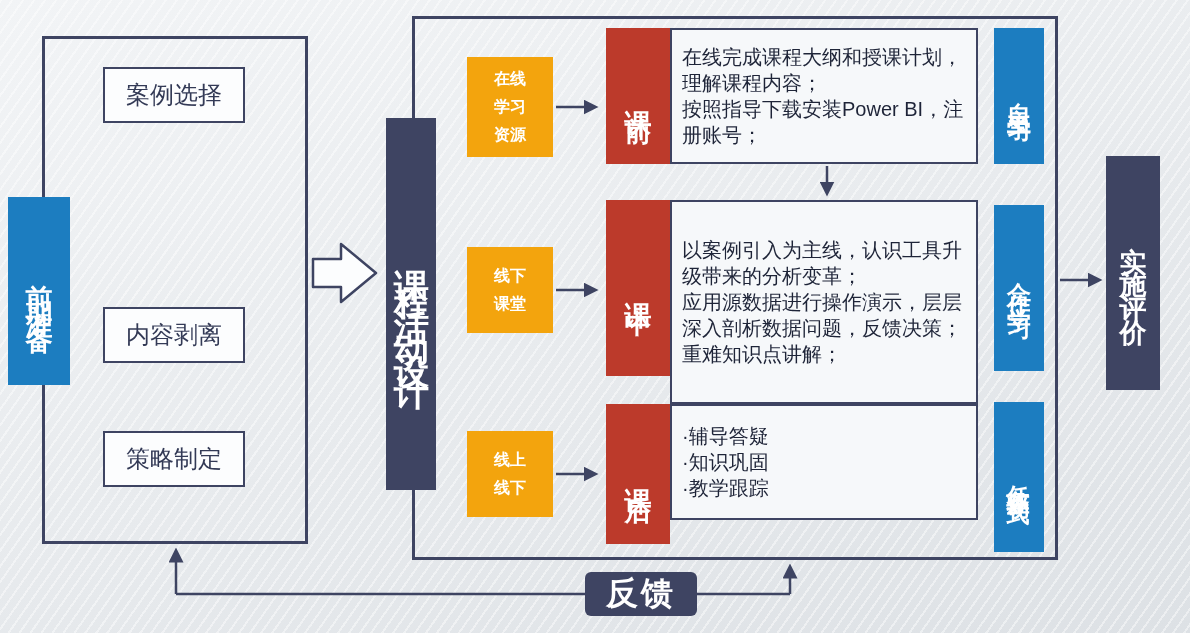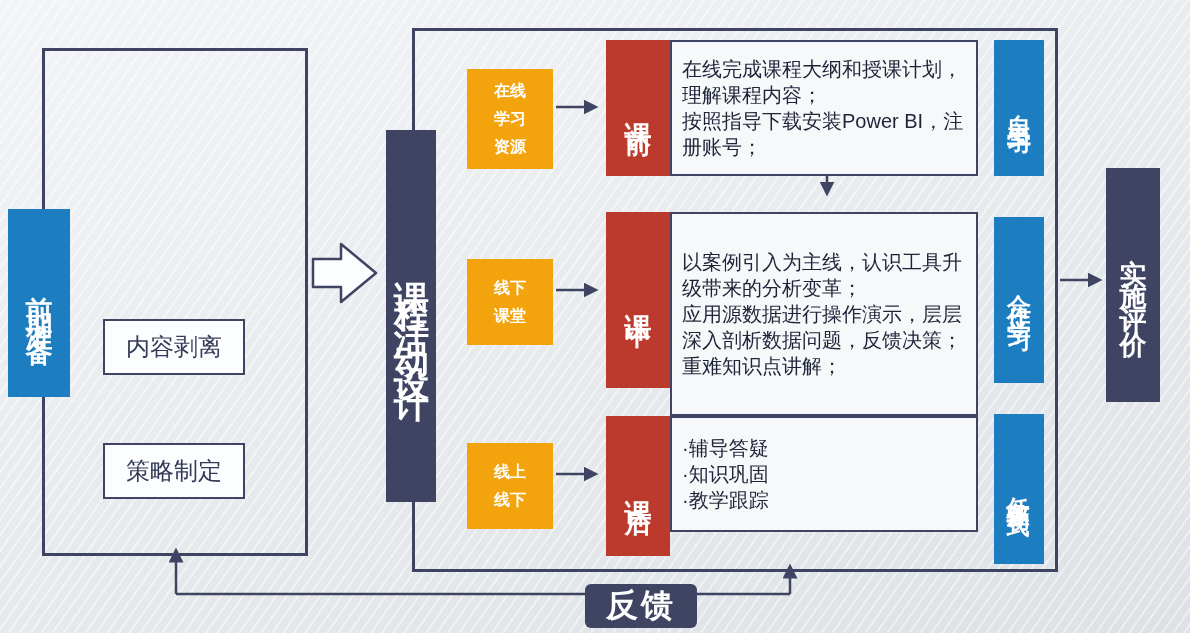--- a/index.html
+++ b/index.html
@@ -5,21 +5,21 @@
   * { margin:0; padding:0; box-sizing:border-box; }
   html,body { background:#dfe2e6; }
   .canvas{
     position:relative; width:1190px; height:633px; overflow:hidden;
     font-family:"Liberation Sans", sans-serif;
     background:
       repeating-linear-gradient(125deg, rgba(255,255,255,.45) 0px, rgba(255,255,255,.45) 2px, rgba(0,0,0,0) 2px, rgba(0,0,0,0) 9px),
       linear-gradient(160deg,#f2f4f6 0%,#e7eaed 55%,#dde1e5 100%);
   }
   .connectors{ position:absolute; left:0; top:0; z-index:1; }
-  .box{ position:absolute; z-index:2;margin-top:12px; }
+  .box{ position:absolute; z-index:2; }
   .group{ border:3px solid #3e4462; background:transparent; }
   .item{
     background:#fcfdfe; border:2px solid #3e4462; color:#333a56;
     font-size:24px; display:flex; align-items:center; justify-content:center;
   }
   .vbox{ display:flex; align-items:center; justify-content:center; text-align:center; }
   .vtext{ writing-mode:vertical-rl; text-orientation:upright; }
   .blue{ background:#1c7dc0; color:#fff; font-weight:bold; }
   .navy{ background:#3e4462; color:#fff; font-weight:bold; }
   .red{ background:#bc3a2b; color:#fff; font-weight:bold; }
@@ -60,20 +60,21 @@
     <path d="M827 166 V192" stroke="#3e4462" stroke-width="2.5" fill="none" marker-end="url(#ah)"></path>
     <path d="M827 378 V396" stroke="#3e4462" stroke-width="2.5" fill="none" marker-end="url(#ah)"></path>
     <path d="M1060 280 H1098" stroke="#3e4462" stroke-width="2.5" fill="none" marker-end="url(#ah)"></path>
     <path d="M176 594 H790" stroke="#3e4462" stroke-width="2.5" fill="none"></path>
     <path d="M176 594 V552" stroke="#3e4462" stroke-width="2.5" fill="none" marker-end="url(#ah)"></path>
     <path d="M790 594 V568" stroke="#3e4462" stroke-width="2.5" fill="none" marker-end="url(#ah)"></path>
   </svg>
 
   <div class="box group" style="left:42px; top:36px; width:266px; height:508px;"></div>
 
+  <div class="box item" style="left:103px; top:67px; width:142px; height:56px;">案例选择</div>
   <div class="box item" style="left:103px; top:307px; width:142px; height:56px;">内容剥离</div>
   <div class="box item" style="left:103px; top:431px; width:142px; height:56px;">策略制定</div>
 
   <div class="box vbox blue" style="left:8px; top:197px; width:62px; height:188px;">
     <span class="vtext v-prep">前期准备</span>
   </div>
 
   <div class="box group" style="left:412px; top:16px; width:646px; height:544px;"></div>
 
   <div class="box vbox navy" style="left:386px; top:118px; width:50px; height:372px;">

